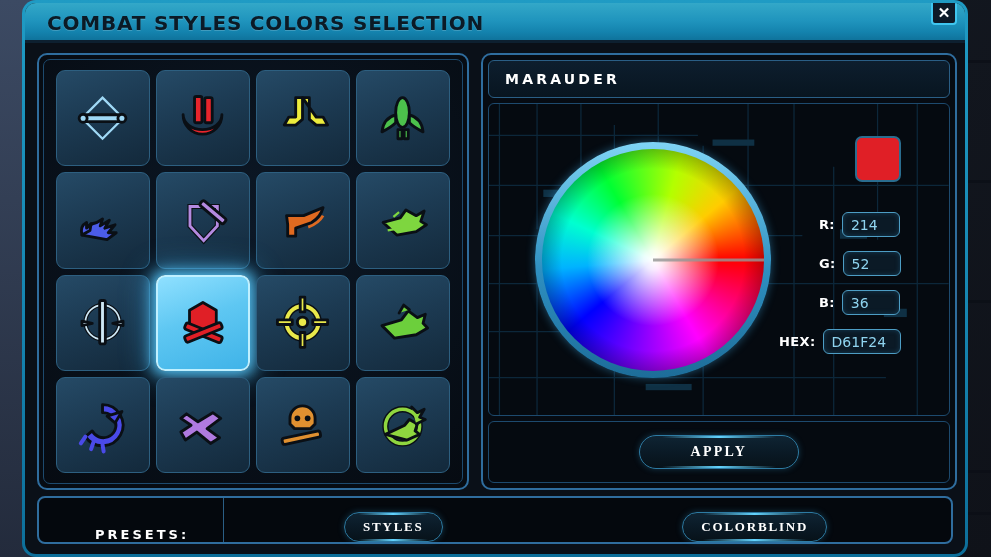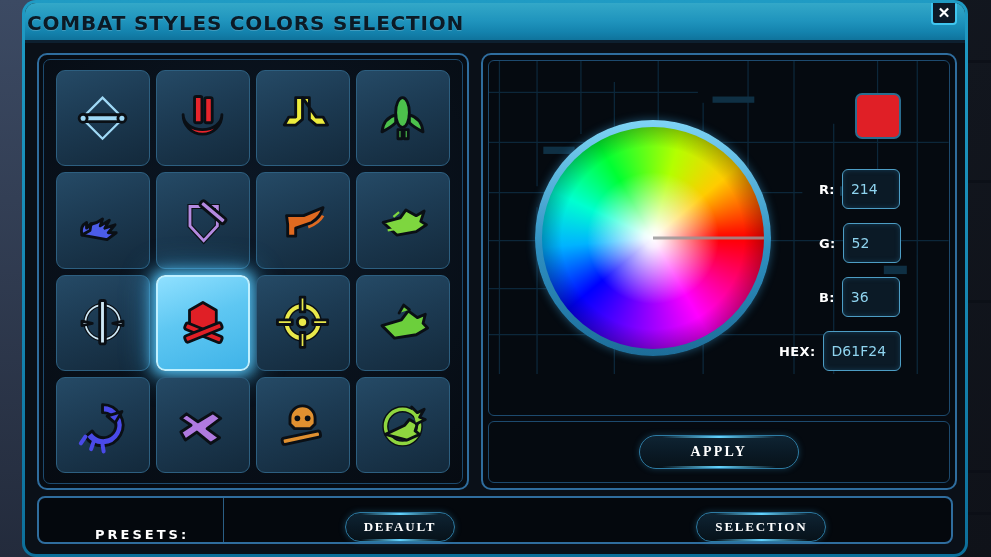--- a/index.html
+++ b/index.html
@@ -34,21 +34,21 @@
 
   
   #titlebar {
     height:40px; flex:0 0 40px; position:relative;
     background:linear-gradient(180deg,#33a8c8 0%, #1f94bd 45%, #1483ae 72%, #0d6d95 100%);
     display:flex; align-items:center;
   }
   #titlebar::after{ content:""; position:absolute; left:0; right:0; bottom:0; height:3px;
     background:#0d2030; }
   #title {
-    margin-left:2px; font-size:20px; font-weight:bold; letter-spacing:.8px;
+    margin-left:22px; font-size:20px; font-weight:bold; letter-spacing:.8px;
     color:#0b1a26; text-shadow:0 1px 0 rgba(255,255,255,.18);
     font-family:"DejaVu Sans", sans-serif;
   }
   #closeBtn {
     position:absolute; right:8px; top:-4px; width:26px; height:26px;
     border-radius:4px; background:#0d1a28; border:2px solid #3fc6f0;
     display:flex; align-items:center; justify-content:center;
     color:#ffffff; font-size:15px; font-weight:bold; line-height:1;
     cursor:pointer;
   }
@@ -138,21 +138,21 @@
   #swatch {
     width:46px; height:46px; border-radius:7px;
     border:2px solid #2a6d8f; margin-bottom:30px;
   }
   .fieldRow { display:flex; align-items:center; margin-bottom:14px; }
   .fieldLbl {
     color:#ffffff; font-size:13px; font-weight:bold; margin-right:7px;
     font-family:"DejaVu Sans", sans-serif; letter-spacing:.4px;
   }
   .fieldBox {
-    width:58px; height:40px; border-radius:6px;
+    width:58px; height:25px; border-radius:6px;
     border:1px solid #4d9dc4; background:#0b1a26;
     color:#8fd4ef; font-size:14px; font-family:"DejaVu Sans", sans-serif;
     display:flex; align-items:center; padding-left:8px; cursor:text;
     box-shadow:inset 0 0 5px rgba(40,120,170,.35);
   }
   .fieldBox.hex { width:78px;border-radius:6px; }
   #hexRow { margin-top:0;justify-content:flex-end; }
 
   #applyArea {
     height:62px; flex:0 0 62px;
@@ -330,20 +330,23 @@
       <circle cx="50" cy="52" r="30" fill="none" stroke="#8fd63f" stroke-width="6"></circle>
       <path d="M20 66 l34 -16 l8 -10 l14 8 l-4 12 l8 6 l-22 10z" fill="#8fd63f" stroke="#0a0f15" stroke-width="5" stroke-linejoin="round" stroke-linecap="round"></path>
       <path d="M66 18 l10 10 l12 -6 l-8 14 l10 4 l-16 8" fill="#8fd63f" stroke="#0a0f15" stroke-width="5" stroke-linejoin="round" stroke-linecap="round"></path>
               </svg>
             </div>
           </div>
     </div>
 
     <div id="rightPanel">
 
+      <div id="classHeader">
+        <div id="className">MARAUDER</div>
+      </div>
 
       <div id="pickerArea">
         <svg id="circuit" viewBox="0 0 440 300" preserveAspectRatio="none">
           <g stroke="#13405e" stroke-width="1.2" fill="none">
             <path d="M10 0 V300 M46 0 V120 M46 140 V300 M88 0 V70 M120 20 V300 M162 0 V210 M205 40 V300 M248 0 V160 M292 0 V300 M330 60 V300 M372 0 V130 M410 0 V300"></path>
             <path d="M0 30 H200 M0 78 H130 M150 78 H440 M0 126 H90 M110 126 H300 M0 172 H240 M260 172 H440 M0 218 H160 M0 262 H380"></path>
           </g>
           <g fill="#18506f">
             <rect x="52" y="82" width="30" height="7"></rect>
                 <rect x="214" y="34" width="40" height="6"></rect>
@@ -390,20 +393,20 @@
       </div>
 
     </div>
   </div>
 
   <div id="presetsOuter">
     <div id="presetsBar">
       <div id="presetsLbl">PRESETS:</div>
       <div id="divider"></div>
       <div id="presetBtns">
-            <div class="pillBtn presetBtn">DEFAULT</div>
-            <div class="pillBtn presetBtn">SELECTION</div>
+            <div class="pillBtn presetBtn">STYLES</div>
+            <div class="pillBtn presetBtn">COLORBLIND</div>
           </div>
     </div>
   </div>
 
  </div>
 </div>
 
 </body></html>

